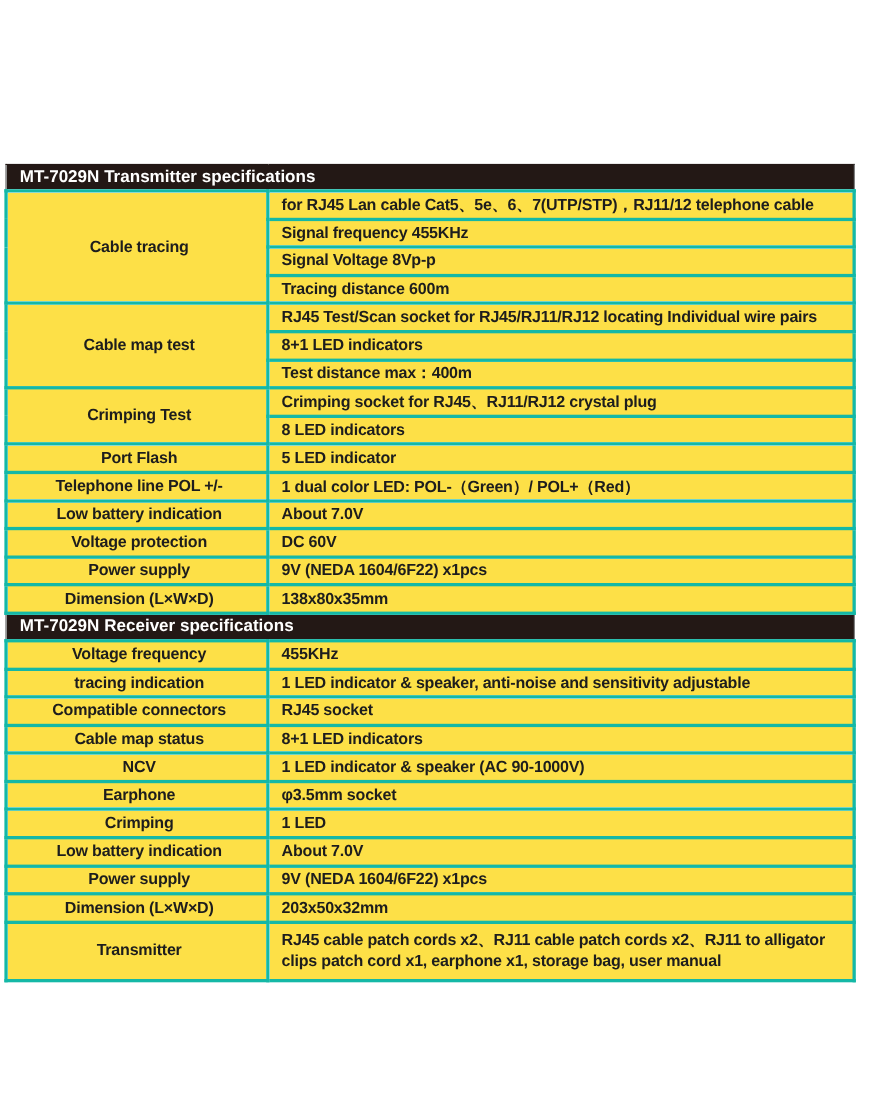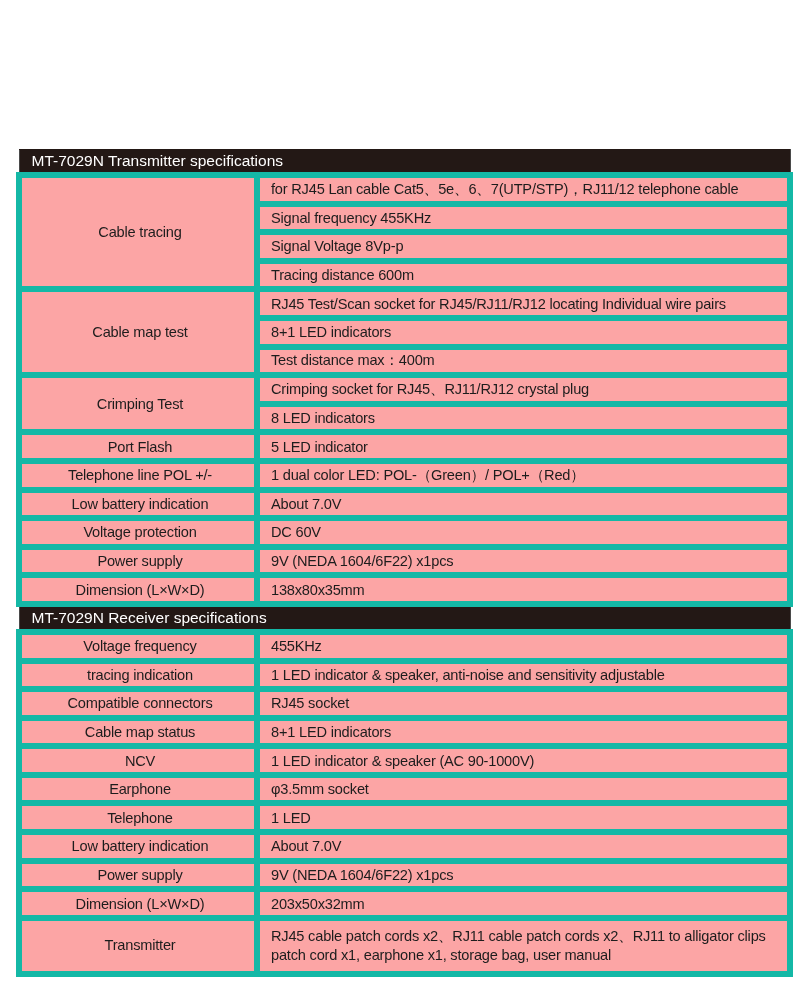--- a/index.html
+++ b/index.html
@@ -11,39 +11,40 @@
     position: relative;
     width: 800px;
     height: 1001px;
     background: #ffffff;
     font-family: "Liberation Sans", sans-serif;
     color: #1d1d1d;
     overflow: hidden;
   }
   .spec-table {
     position: absolute;
-    left: 16px;
+    left: 4px;
     top: 149px;
     width: 771px;
     border-collapse: collapse;
     table-layout: fixed;
     font-size: 14.6px;
     letter-spacing: -0.2px;
     color: #1d1d1d;
+    font-weight: bold;
   }
   .spec-table col.c-label { width: 238px; }
   .spec-table col.c-value { width: 533px; }
   .spec-table td {
-    border: 6px solid #14b8a6;
+    border: 3px solid #14b8a6;
     height: 22.6px;
     padding: 0 8px 0 11px;
     vertical-align: middle;
     overflow: hidden;
     white-space: nowrap;
-    background: #fca5a5;
+    background: #fde047;
   }
   .spec-table td.section-hdr {
     background: #231815;
     color: #ffffff;
     font-size: 15.5px;
     letter-spacing: 0;
     border: 1px solid #231815;
     border-left: 1px solid #4a4a4a;
     border-right: 1px solid #4a4a4a;
     height: 22px;
@@ -150,21 +151,21 @@
         </tr>
         <tr>
           <td class="label-cell" rowspan="1">NCV</td>
           <td class="value-cell">1 LED indicator &amp; speaker (AC 90-1000V)</td>
         </tr>
         <tr>
           <td class="label-cell" rowspan="1">Earphone</td>
           <td class="value-cell">φ3.5mm socket</td>
         </tr>
         <tr>
-          <td class="label-cell" rowspan="1">Telephone</td>
+          <td class="label-cell" rowspan="1">Crimping</td>
           <td class="value-cell">1 LED</td>
         </tr>
         <tr>
           <td class="label-cell" rowspan="1">Low battery indication</td>
           <td class="value-cell">About 7.0V</td>
         </tr>
         <tr>
           <td class="label-cell" rowspan="1">Power supply</td>
           <td class="value-cell">9V (NEDA 1604/6F22) x1pcs</td>
         </tr>

